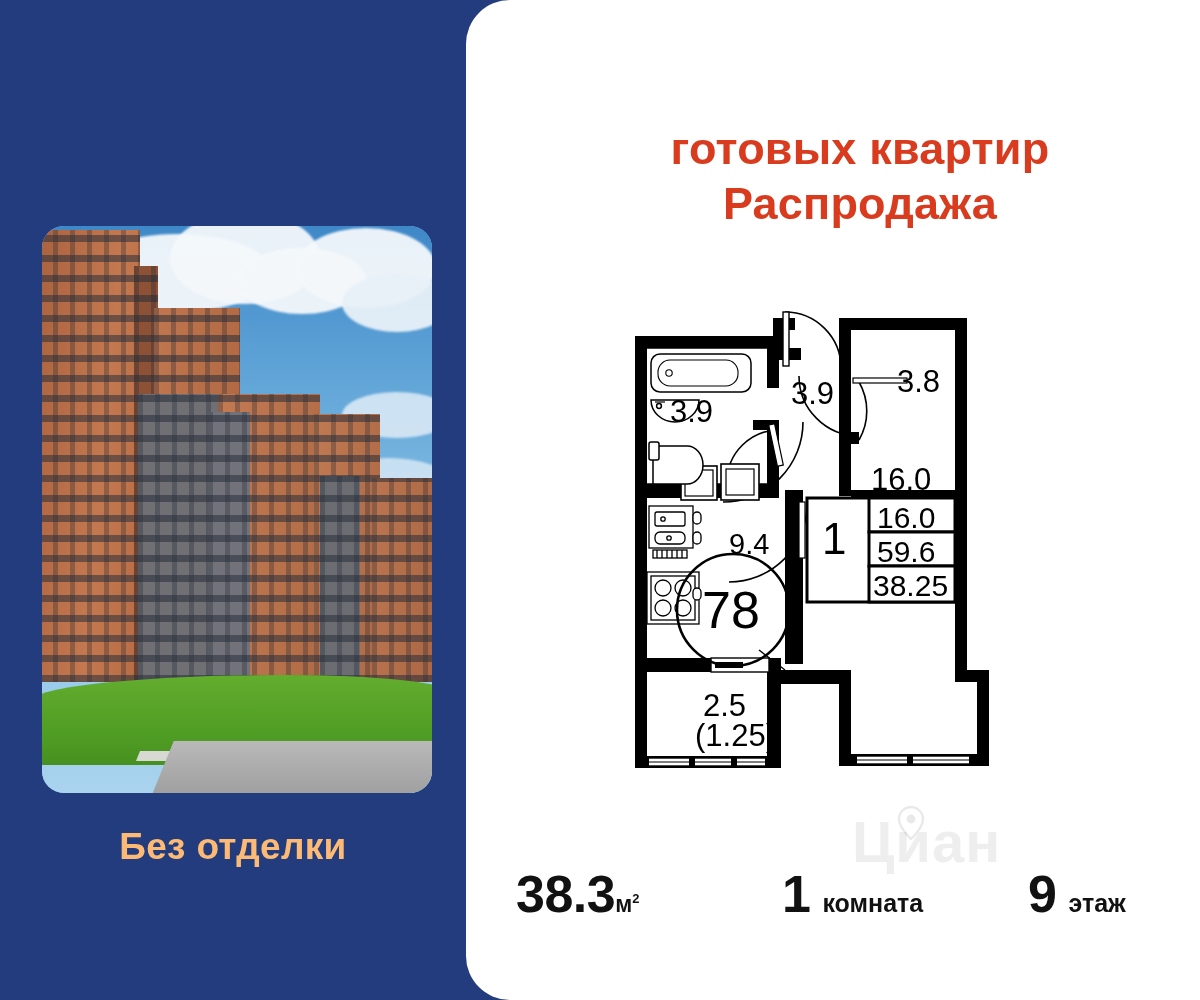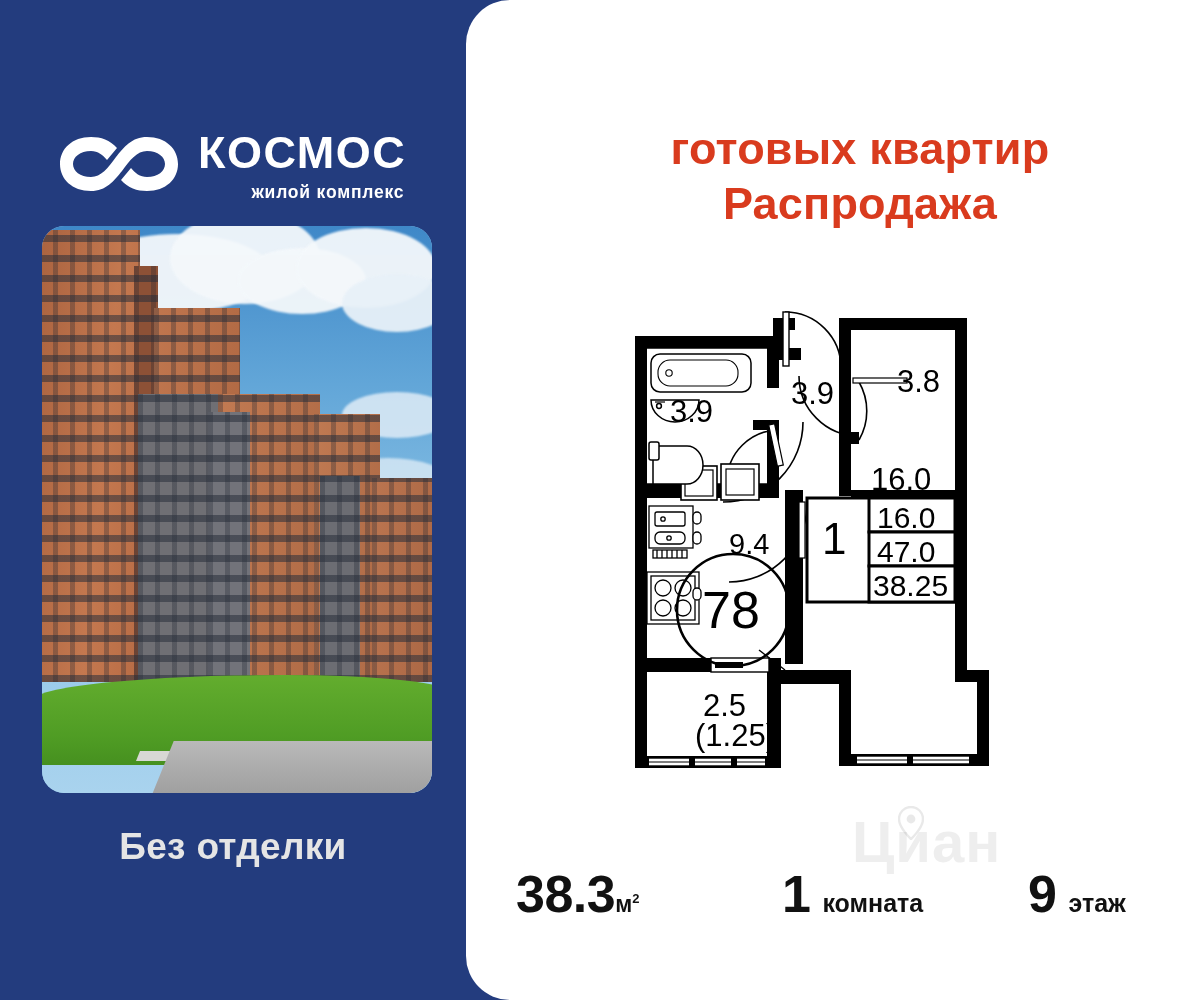--- a/index.html
+++ b/index.html
@@ -101,21 +101,21 @@
   }
   .road-edge {
     position: absolute; left: 96px; bottom: 32px; width: 340px; height: 10px;
     background: #d8d8d4; transform: skewX(-22deg);
   }
 
   .finish-label {
     position: absolute;
     left: 0; top: 826px; width: 466px;
     text-align: center;
-    color: #e5e5e5;
+    color: #fdba74;
     font-size: 37px;
     font-weight: 700;
     letter-spacing: .3px;
   }
 
   
   .headline {
     position: absolute;
     left: 560px; top: 122px;
     width: 600px;
@@ -169,36 +169,20 @@
     pointer-events: none;
   }
 </style>
 </head>
 <body>
 
 <div id="root">
 
   <div class="white-card"></div>
 
-  <div class="logo-block">
-    <span class="logo-mark">
-      <svg viewBox="0 0 130 74" width="130" height="74" aria-hidden="true">
-        <path d="M39 10 C20 10 8 22 8 37 C8 52 20 64 39 64 C54 64 62 54 70 44
-                 C78 33 85 24 95 24 C106 24 113 30 113 37 C113 44 106 50 95 50
-                 C88 50 83 46 79 41 L69 53 C76 61 85 64 95 64 C114 64 126 52 126 37
-                 C126 22 114 10 95 10 C80 10 72 20 64 30 C56 41 49 50 39 50
-                 C28 50 21 44 21 37 C21 30 28 24 39 24 C46 24 51 28 55 33 L65 21
-                 C58 13 49 10 39 10 Z" fill="#ffffff"></path>
-      </svg>
-    </span>
-    <span class="logo-text">
-      <span class="logo-word">КОСМОС</span>
-      <span class="logo-sub">жилой комплекс</span>
-    </span>
-  </div>
 
   <div class="photo-frame">
     <div class="photo-sky"></div>
     <div class="cloud c1"></div>
     <div class="cloud c2"></div>
     <div class="cloud c3"></div>
     <div class="cloud c4"></div>
     <div class="cloud c5"></div>
     <div class="cloud c6"></div>
     <div class="cloud c7"></div>
@@ -397,21 +381,21 @@
       <div style="position:absolute;left:184px;top:126px;font-size:31px;color:#000;">3.9</div>
       <div style="position:absolute;left:290px;top:114px;font-size:31px;color:#000;">3.8</div>
       <div style="position:absolute;left:264px;top:212px;font-size:31px;color:#000;">16.0</div>
       <div style="position:absolute;left:122px;top:278px;font-size:29px;color:#000;">9.4</div>
       <div style="position:absolute;left:95px;top:330px;font-size:52px;color:#000;">78</div>
       <div style="position:absolute;left:96px;top:438px;font-size:31px;color:#000;">2.5</div>
       <div style="position:absolute;left:88px;top:468px;font-size:31px;color:#000;">(1.25)</div>
 
       <div style="position:absolute;left:215px;top:264px;font-size:44px;color:#000;">1</div>
       <div style="position:absolute;left:270px;top:251px;font-size:30px;color:#000;">16.0</div>
-      <div style="position:absolute;left:270px;top:285px;font-size:30px;color:#000;">47.0</div>
+      <div style="position:absolute;left:270px;top:285px;font-size:30px;color:#000;">59.6</div>
       <div style="position:absolute;left:266px;top:319px;font-size:30px;color:#000;">38.25</div>
     </div>
   </div>
 
   <span class="wm-pin">
     <svg viewBox="0 0 26 34" width="26" height="34" aria-hidden="true">
       <path d="M13 1 C6.4 1 1 6.4 1 13 c0 9 12 20 12 20 s12-11 12-20 C25 6.4 19.6 1 13 1 z" fill="none" stroke="rgba(120,120,120,.16)" stroke-width="2.4"></path>
       <circle cx="13" cy="13" r="4.4" fill="rgba(120,120,120,.16)"></circle>
     </svg>
   </span>

